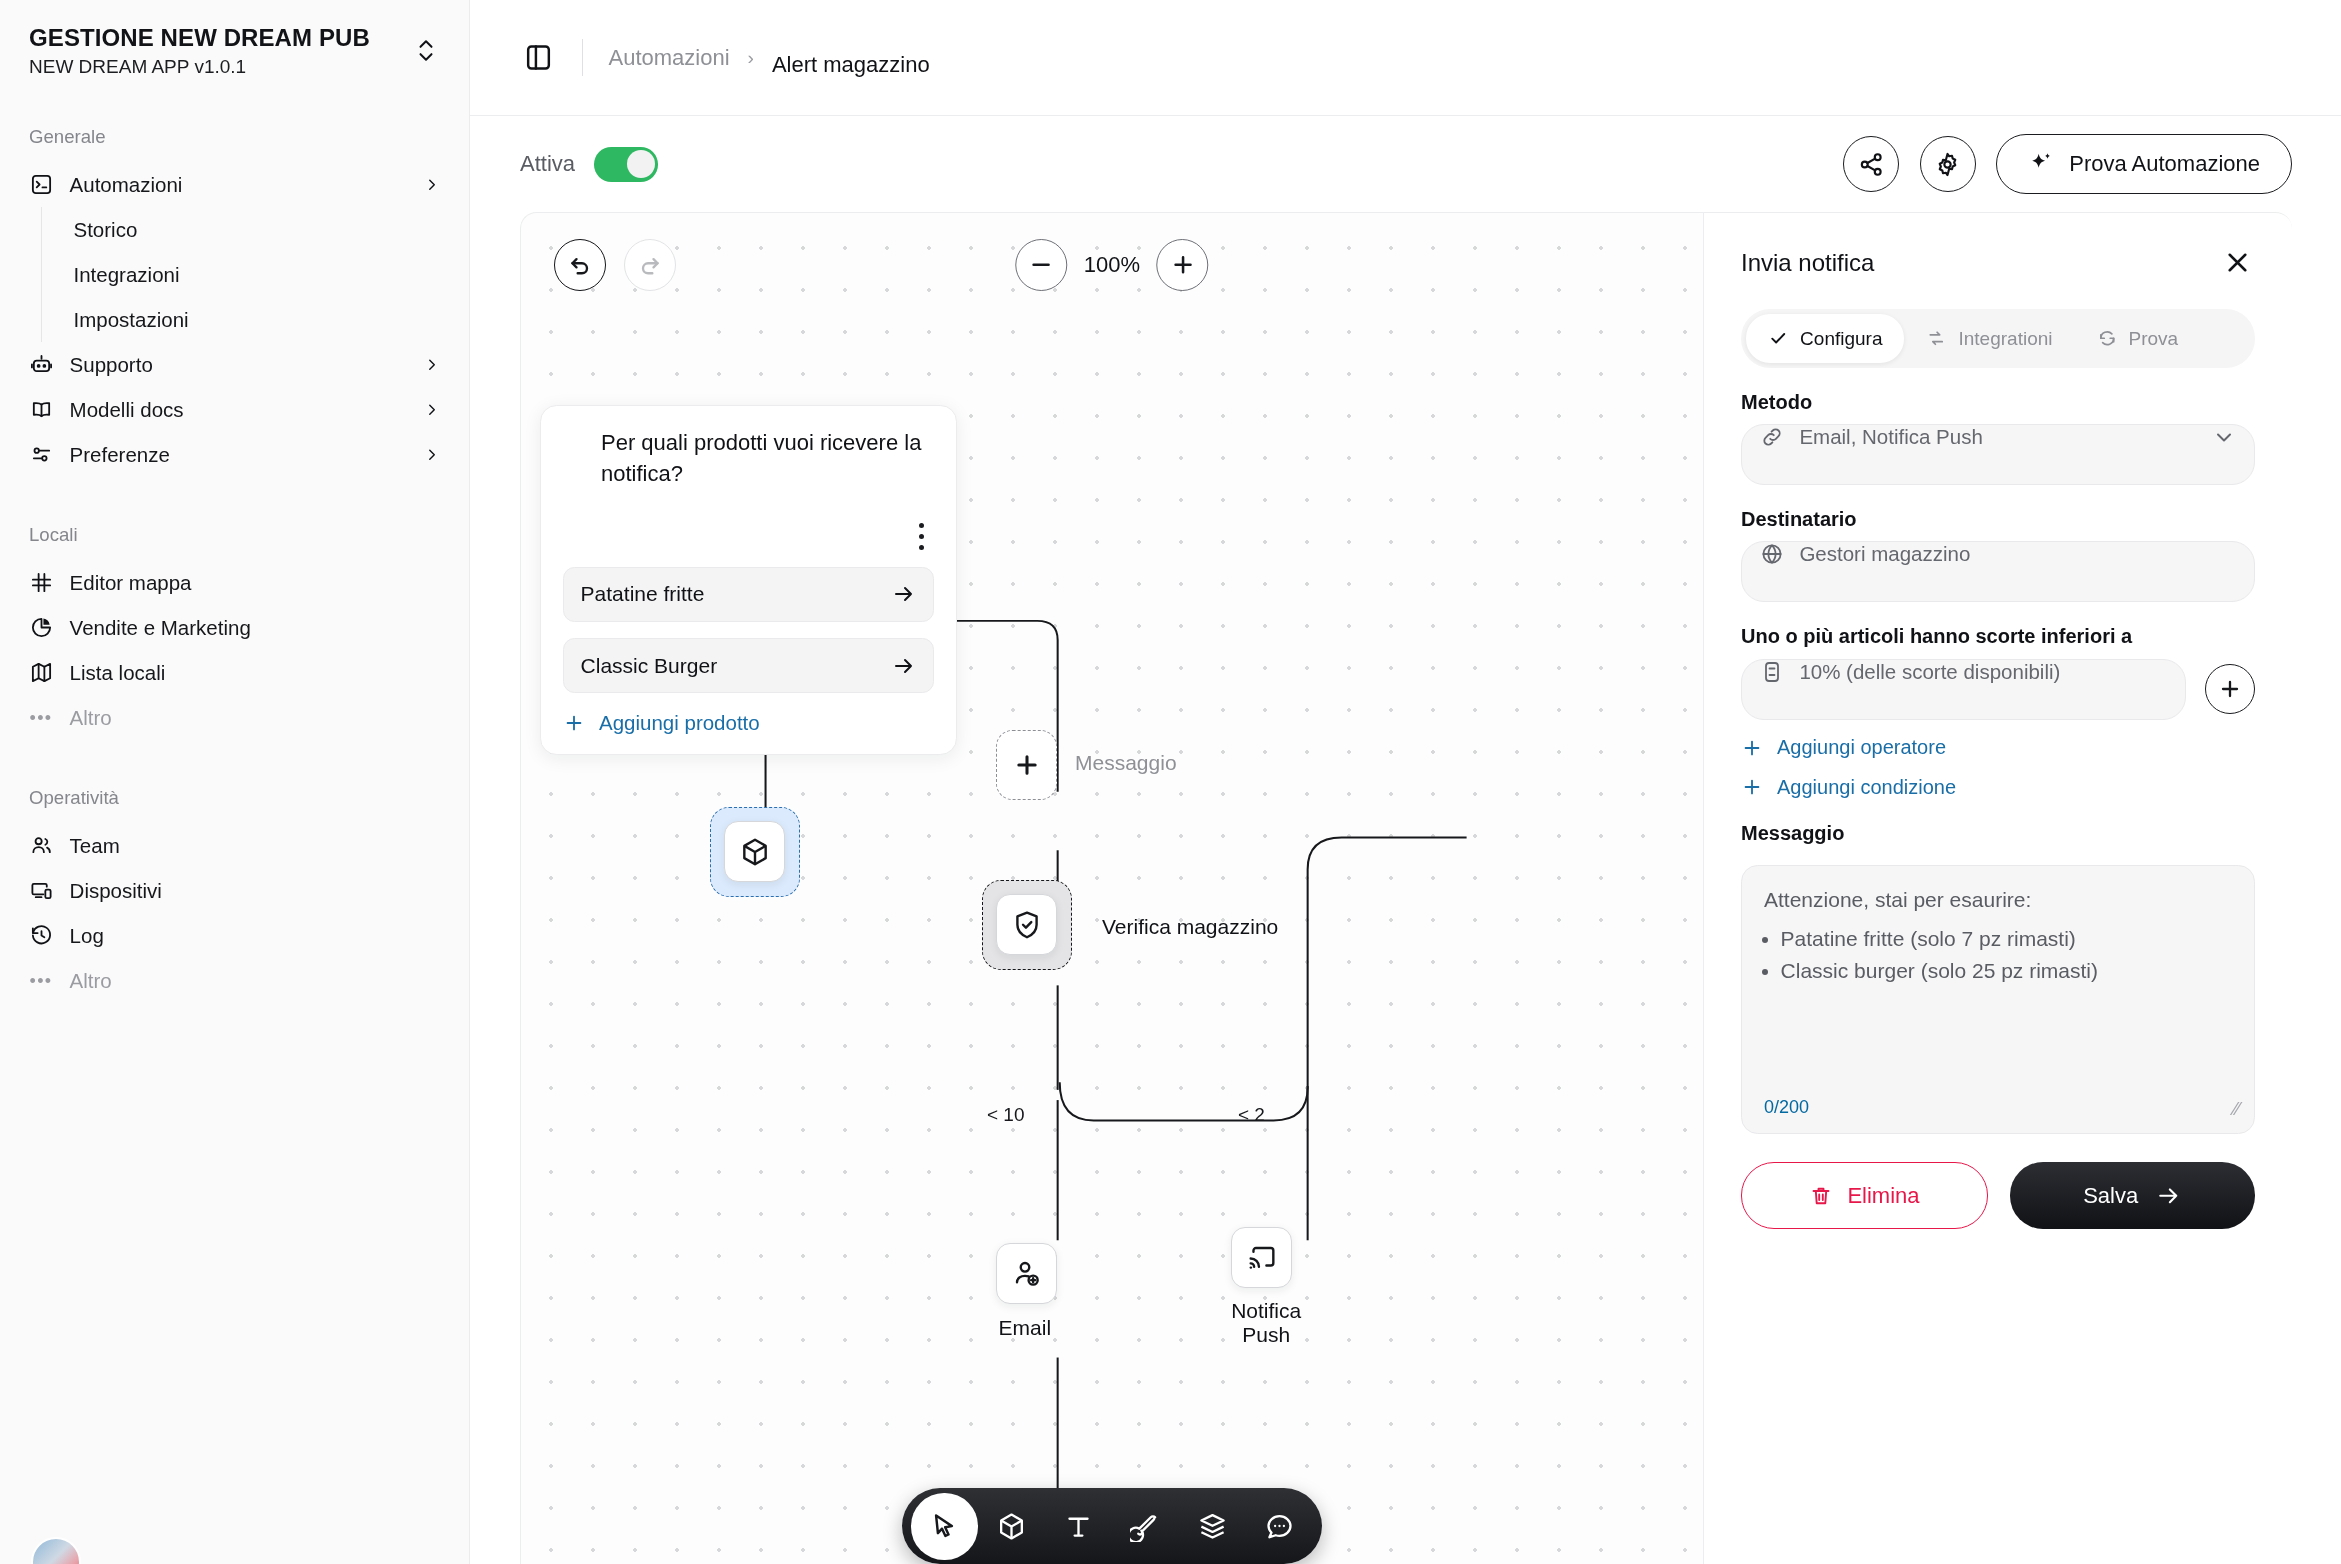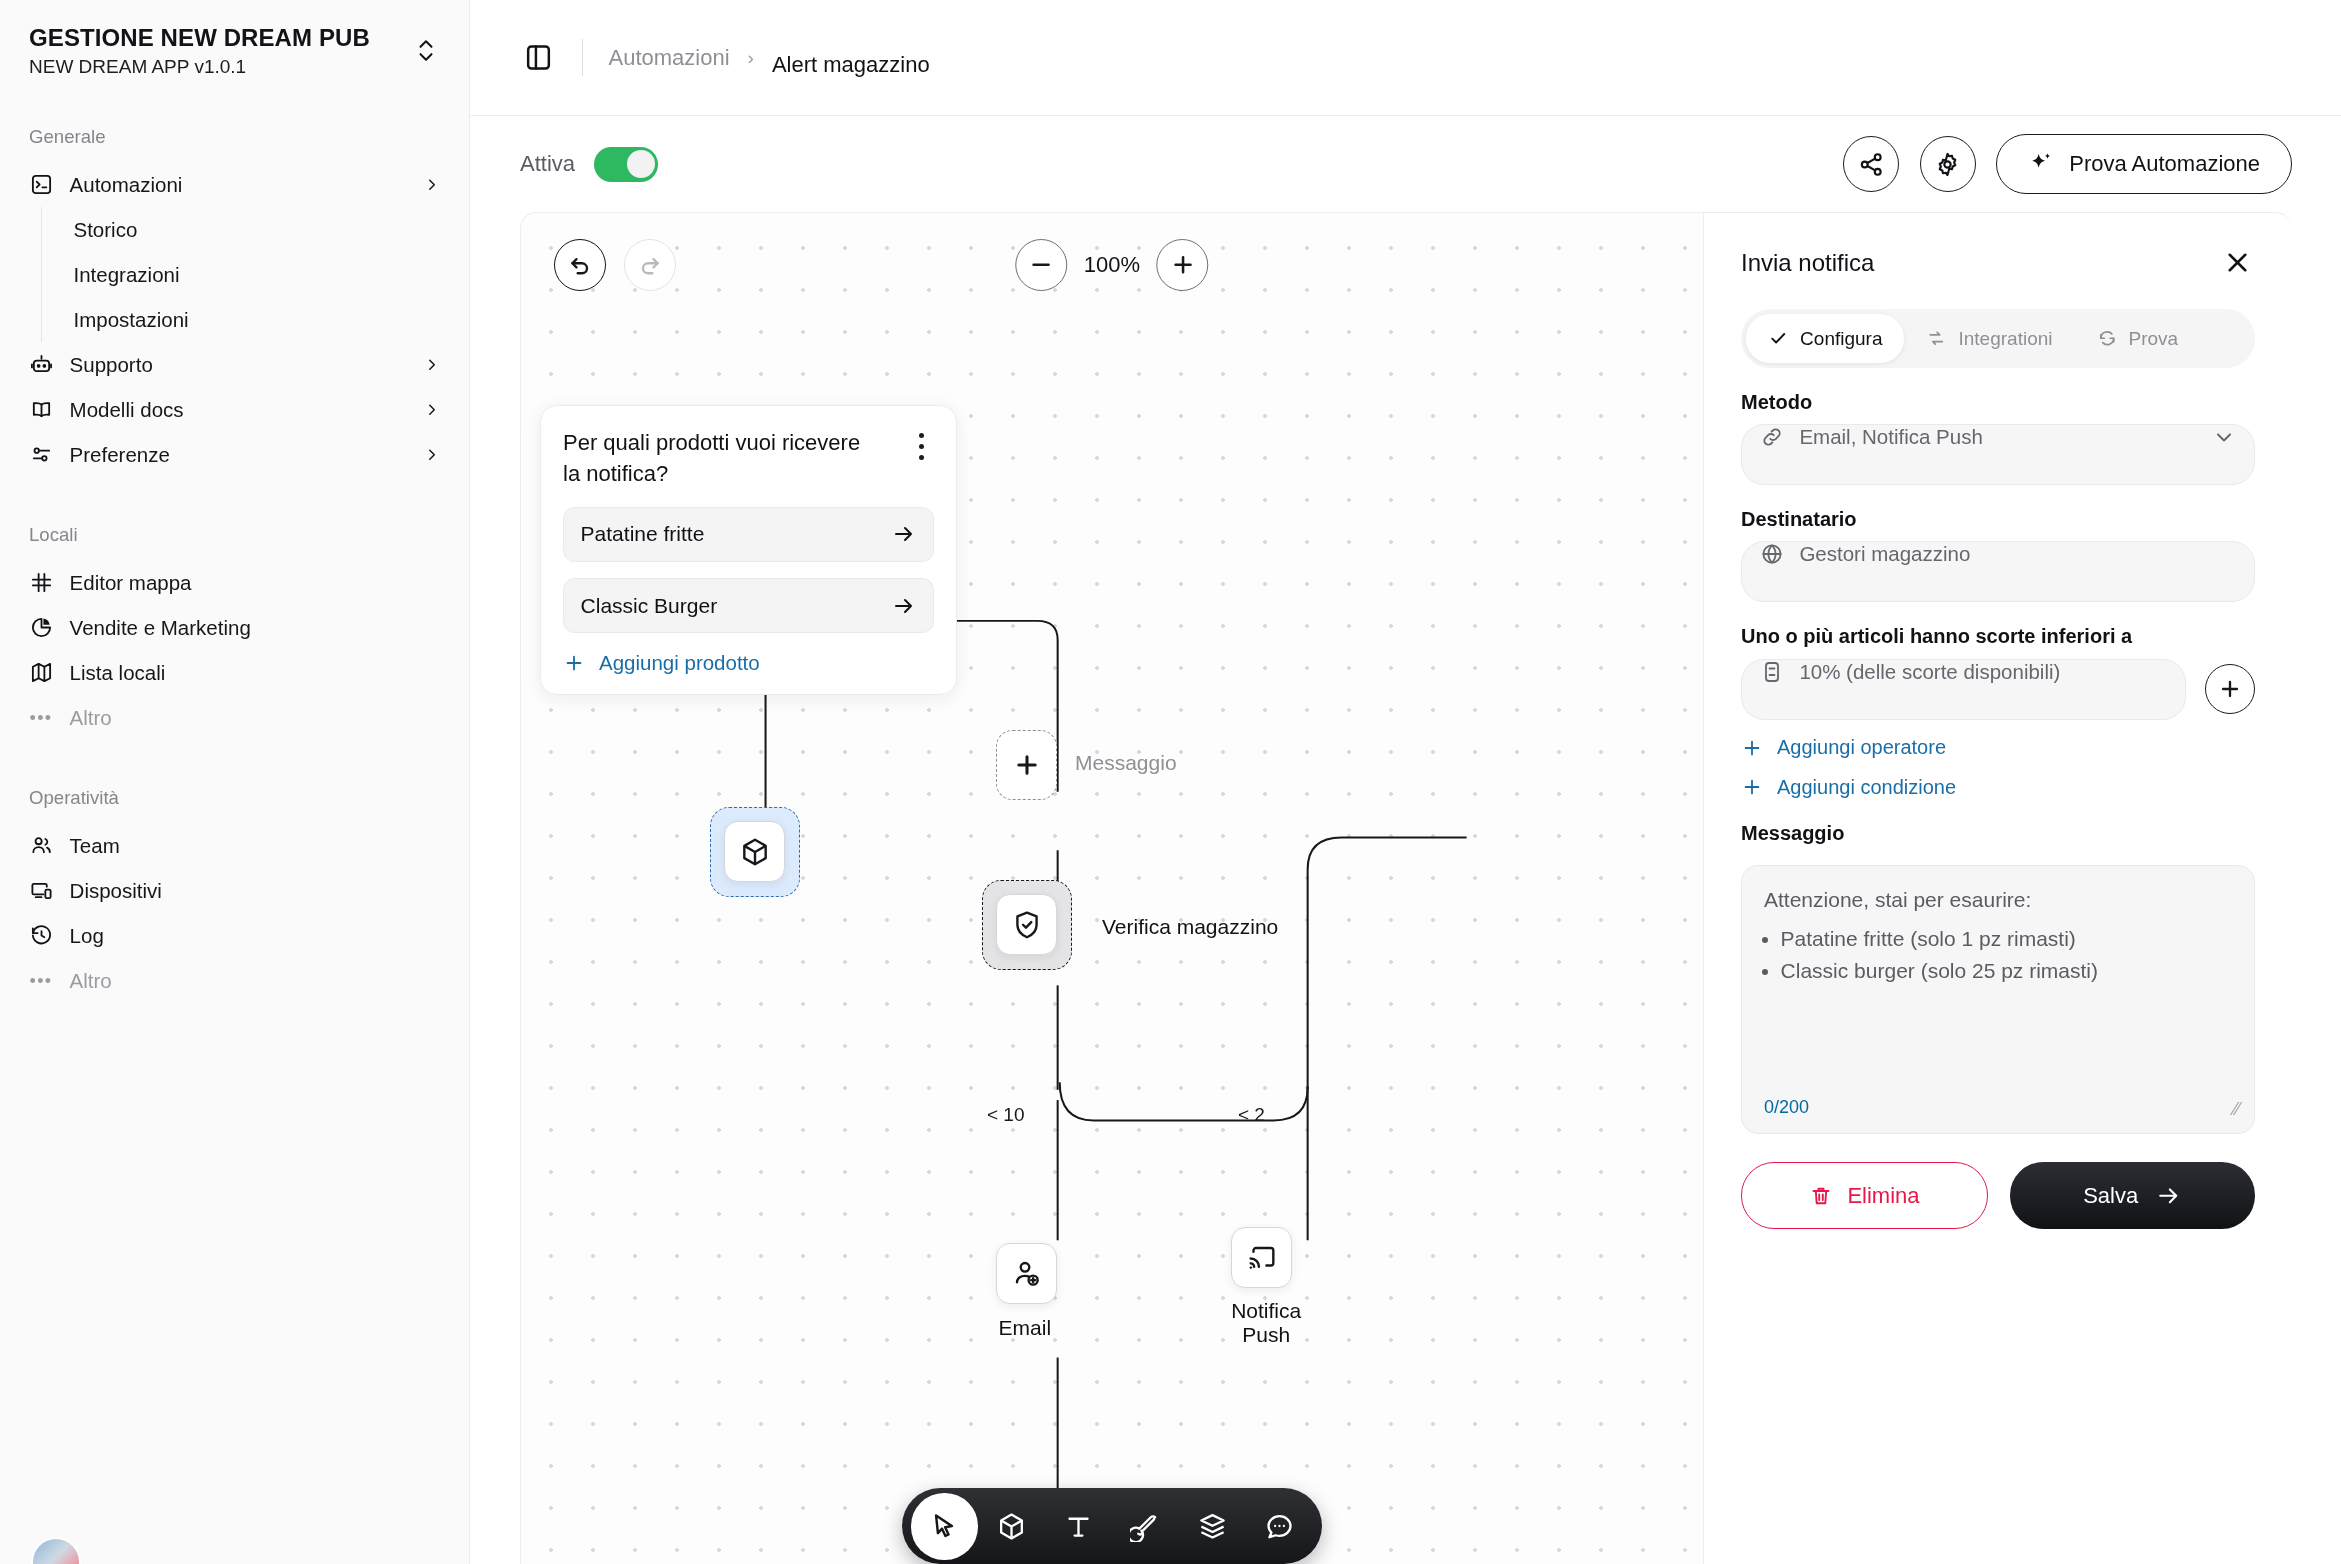--- a/index.html
+++ b/index.html
@@ -87,21 +87,21 @@
 
   .zoom-ctrl { position: absolute; left: 50%; top: 25.6px; transform: translateX(-50%); display: flex; align-items: center; gap: 16.6px; }
   .zoom-val { font-size: 22px; color: #111216; }
 
   .flow-card {
     position: absolute; left: 19px; top: 192px; width: 417px;
     background: #fff; border: 1.3px solid #ececee; border-radius: 16.6px;
     box-shadow: 0 3.8px 18px rgba(20,22,30,.07);
     padding: 20.5px 22px 19px 22px;
   }
-  .flow-card-head { display: flex; align-items: flex-start; justify-content: space-between; gap: 29px; }
+  .flow-card-head { display: flex; align-items: flex-end; justify-content: space-between; gap: 29px; flex-direction: column; }
   .flow-card-title { font-size: 22px; line-height: 1.45; color: #111216; max-width: 333px; }
   .kebab { width: 25.6px; height: 32px; display: flex; flex-direction: column; align-items: center; justify-content: center; gap: 5.8px; flex: 0 0 25.6px; margin-top: 3.8px; }
   .kebab i { width: 5.1px; height: 5.1px; border-radius: 50%; background: #1b1c1f; display: block; }
   .opt-row { margin-top: 16.6px; height: 55px; background: #f4f4f5; border: 1.3px solid #eaeaec; border-radius: 11.5px; display: flex; align-items: center; padding: 0 16.6px; font-size: 21px; color: #111216; }
   .opt-row .arrow { margin-left: auto; }
   .add-link { margin-top: 18px; display: flex; align-items: center; gap: 14px; color: #1a6ea8; font-size: 20.5px; }
 
   .node { position: absolute; }
   .node-box { width: 61px; height: 61px; border-radius: 14px; background: #fff; border: 1.3px solid #d6d7da; display: flex; align-items: center; justify-content: center; box-shadow: 0 2.6px 9px rgba(20,22,30,.07); }
   .node-sel-blue { position: absolute; left: -14px; top: -14px; width: 90px; height: 90px; border-radius: 19px; background: #dbeafc; border: 1.9px dashed #2b6fb0; }
@@ -676,21 +676,21 @@
                 <path d="M12 5v14M5 12h14"></path>
               </svg>
           </span>
           <span>Aggiungi condizione</span>
         </div>
 
         <div class="fld-label">Messaggio</div>
         <div class="msgbox">
           <div class="msg-line">Attenzione, stai per esaurire:</div>
           <ul class="msg-ul">
-            <li>Patatine fritte (solo 1 pz rimasti)</li>
+            <li>Patatine fritte (solo 7 pz rimasti)</li>
             <li>Classic burger (solo 25 pz rimasti)</li>
           </ul>
           <span class="msg-count">0/200</span>
           <span class="msg-resize">⁄⁄</span>
         </div>
 
         <div class="rp-actions">
           <span class="btn-danger">
             <span>
               <svg width="24" height="24" viewBox="0 0 24 24" fill="none" stroke="#e8174a" stroke-width="1.9" stroke-linecap="round" stroke-linejoin="round">

